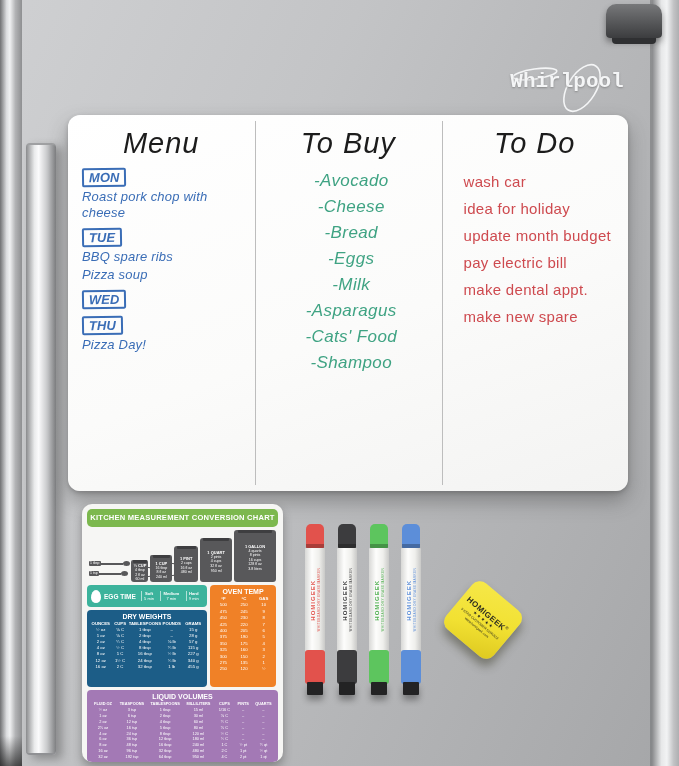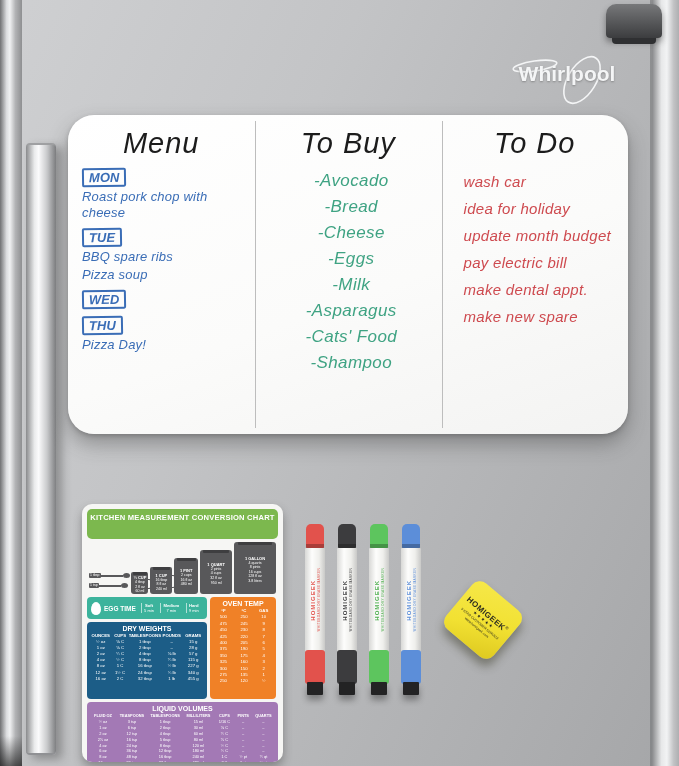--- a/index.html
+++ b/index.html
@@ -15,44 +15,44 @@
     background:linear-gradient(90deg,#8a8b8d 0%,#e9eaeb 28%,#fbfbfc 42%,#c9cacc 70%,#7f8082 100%);
     box-shadow:6px 4px 10px rgba(40,40,40,.35);border-top:2px solid #9fa0a2;border-bottom:2px solid #909194;}
   .right-edge{position:absolute;right:0;top:0;width:27px;height:766px;
     background:linear-gradient(90deg,#88898b 0%,#e7e8e9 35%,#f2f3f4 55%,#c2c3c5 80%,#aeafb1 100%);}
   .door-gap{position:absolute;right:27px;top:0;width:2px;height:766px;background:rgba(110,111,113,.55);}
   .hinge{position:absolute;right:17px;top:4px;width:56px;height:34px;border-radius:10px 10px 4px 4px;
     background:linear-gradient(180deg,#77787a 0%,#565759 55%,#3c3d3f 100%);
     box-shadow:0 4px 6px rgba(30,30,30,.45);}
   .hinge::after{content:"";position:absolute;left:6px;bottom:-6px;width:44px;height:6px;background:#2f3032;border-radius:0 0 4px 4px;}
   
-  .logo{position:absolute;left:487px;top:62px;width:160px;height:44px;text-align:center;}
+  .logo{position:absolute;left:487px;top:70px;width:160px;height:44px;text-align:center;font-family:Liberation Mono, monospace;}
   .logo-text{position:relative;z-index:2;color:#f4f5f6;font-size:21px;font-weight:bold;letter-spacing:0px;
     text-shadow:0 1px 2px rgba(90,90,90,.5);}
   .logo-swirl{position:absolute;left:0;top:-12px;z-index:1;}
   
-  .board{position:absolute;left:68px;top:115px;width:560px;height:319px;border-radius:26px;
+  .board{position:absolute;left:68px;top:115px;width:560px;height:376px;border-radius:12px;
     background:linear-gradient(160deg,#ffffff 0%,#fbfbfa 55%,#f3f3f2 100%);
     box-shadow:0 10px 20px rgba(55,55,55,.38),0 2px 4px rgba(70,70,70,.3);}
   .board .divider{position:absolute;top:6px;bottom:6px;width:1px;background:#bdbdbd;}
   .div-1{left:33.4%;} .div-2{left:66.7%;}
   .board-col{position:absolute;top:0;height:100%;width:33.3%;padding:12px 14px;box-sizing:border-box;}
   .col-menu{left:0;} .col-buy{left:33.4%;} .col-todo{left:66.7%;}
   .col-title{font-size:29px;color:#1c1c1c;text-align:center;letter-spacing:1px;margin-bottom:8px;font-style:italic;}
   .day-badge{display:inline-block;border:2px solid #3a6db6;color:#3a6db6;font-weight:bold;
     font-size:13px;line-height:15px;padding:0 5px;border-radius:2px;transform:rotate(-1deg);font-style:italic;}
   .menu-day{margin-bottom:7px;}
   .menu-line{color:#3a6db6;font-size:13px;line-height:16px;font-style:italic;letter-spacing:.2px;margin-top:2px;}
   .buy-line{color:#3fa383;font-size:17px;line-height:26px;font-style:italic;letter-spacing:.4px;text-align:center;}
-  .todo-line{color:#ce4a4f;font-size:15px;line-height:27px;font-style:italic;letter-spacing:.3px;}
+  .todo-line{color:#ce4a4f;font-size:15px;line-height:27px;letter-spacing:.3px;}
   
   .chart{position:absolute;left:82px;top:504px;width:201px;height:258px;border-radius:10px;
     background:#f6f6f4;box-shadow:0 5px 10px rgba(50,50,50,.4);padding:5px;box-sizing:border-box;overflow:hidden;}
   .chart-header{background:#7cb84e;border-radius:5px;color:#fff;font-weight:bold;font-size:7.6px;
-    letter-spacing:.2px;text-align:center;line-height:18px;height:30px;}
+    letter-spacing:.2px;text-align:center;line-height:18px;height:18px;}
   .illus{display:flex;align-items:flex-end;justify-content:space-between;height:52px;margin-top:3px;padding:0 2px;}
   .spoons{display:flex;flex-direction:column;gap:5px;margin-bottom:6px;}
   .spoon{display:flex;align-items:center;}
   .spoon .lbl{font-size:3.5px;color:#fff;background:#58585a;border-radius:1px;padding:0 1px;line-height:4.5px;}
   .spoon .stick{width:22px;height:2px;background:#58585a;}
   .spoon .bowl{width:7px;height:5px;background:#58585a;border-radius:50%;}
   .jar{background:#58585a;border-radius:3px;color:#fff;text-align:center;position:relative;
     display:flex;flex-direction:column;justify-content:center;box-sizing:border-box;padding-top:3px;}
   .jar::before{content:"";position:absolute;top:0;left:10%;width:80%;height:2.5px;background:#3e3e40;border-radius:1px;}
   .jar-name{font-weight:bold;font-size:4px;line-height:5px;}
@@ -155,22 +155,22 @@
             <div class="menu-line"></div>
           </div>
         </div>
     </div>
 
     <div class="board-col col-buy">
       <div class="col-title">To Buy</div>
       <div style="padding-left:6px;">
 
       <div class="buy-line">-Avocado</div>
+          <div class="buy-line">-Cheese</div>
           <div class="buy-line">-Bread</div>
-          <div class="buy-line">-Cheese</div>
           <div class="buy-line">-Eggs</div>
           <div class="buy-line">-Milk</div>
           <div class="buy-line">-Asparagus</div>
           <div class="buy-line">-Cats' Food</div>
           <div class="buy-line">-Shampoo</div>
         </div>
     </div>
 
     <div class="board-col col-todo">
       <div class="col-title">To Do</div>

